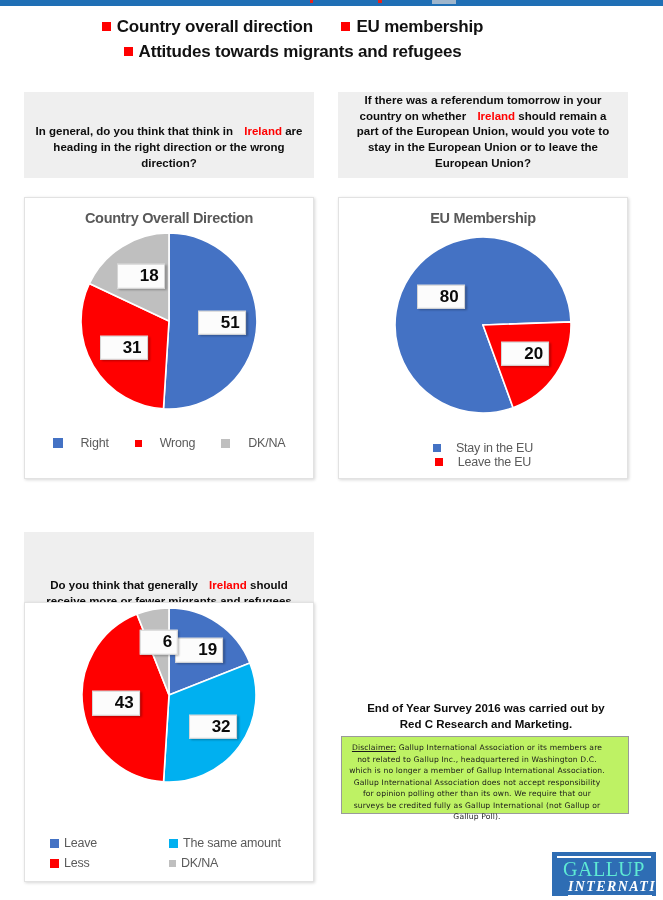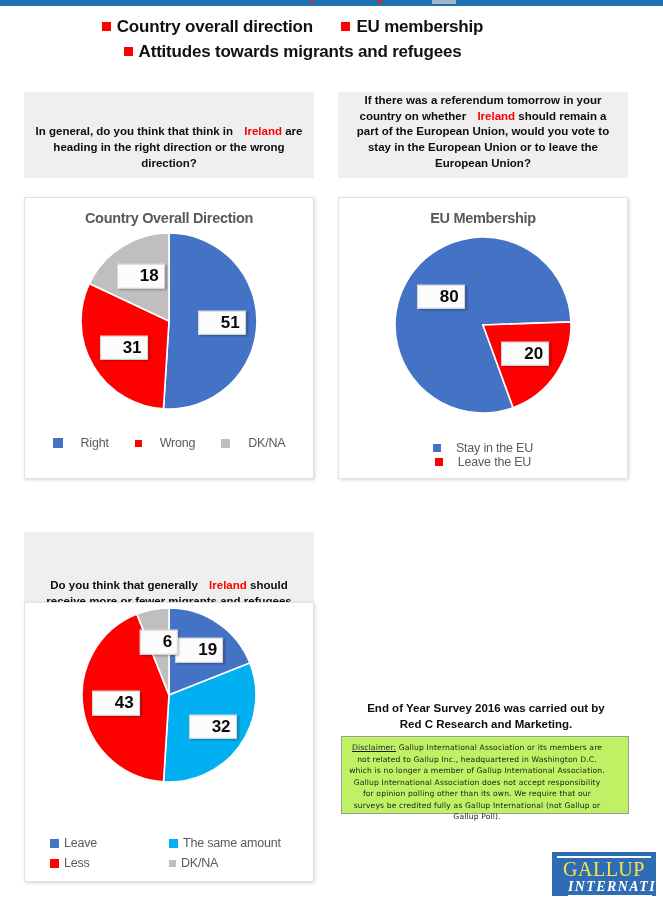--- a/index.html
+++ b/index.html
@@ -186,21 +186,21 @@
     padding: 3px 4px 2px 4px;
   }
   .logo-rule {
     height: 2px; background: #FFFFFF;
     margin: 1px 1px 1px 1px;
   }
   .logo-main {
     font-family: "Liberation Serif", serif;
     font-size: 20px;
     font-weight: normal;
-    color: #fde047;
+    color: #5eead4;
     text-align: center;
     line-height: 1.0;
     letter-spacing: 0.5px;
   }
   .logo-sub {
     font-family: "Liberation Serif", serif;
     font-style: italic;
     font-weight: bold;
     font-size: 14px;
     color: #FFFFFF;

